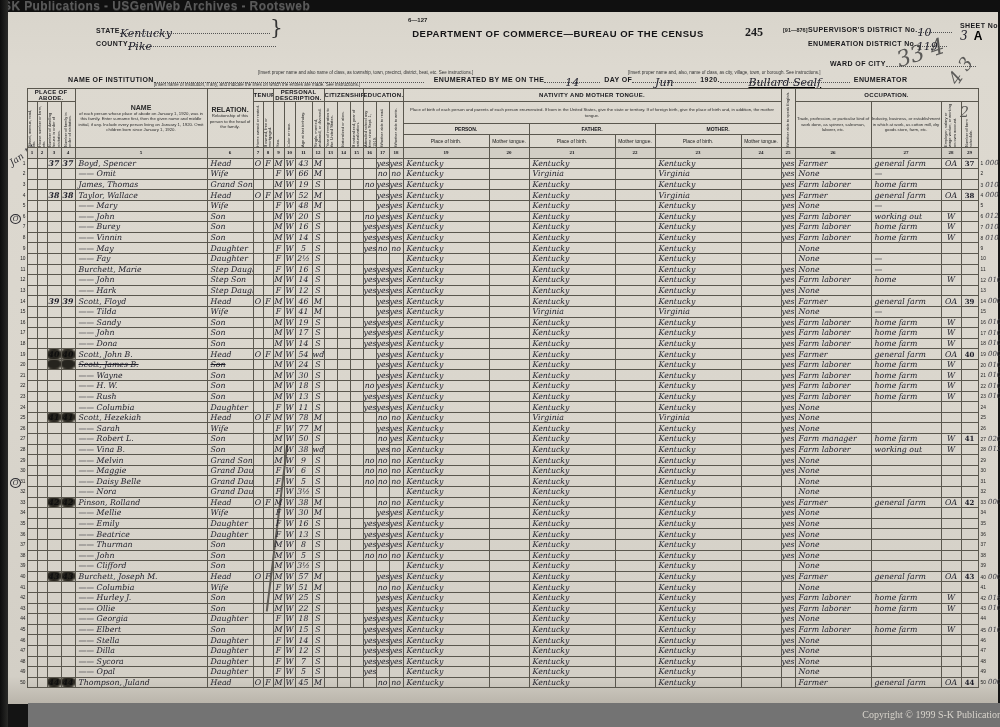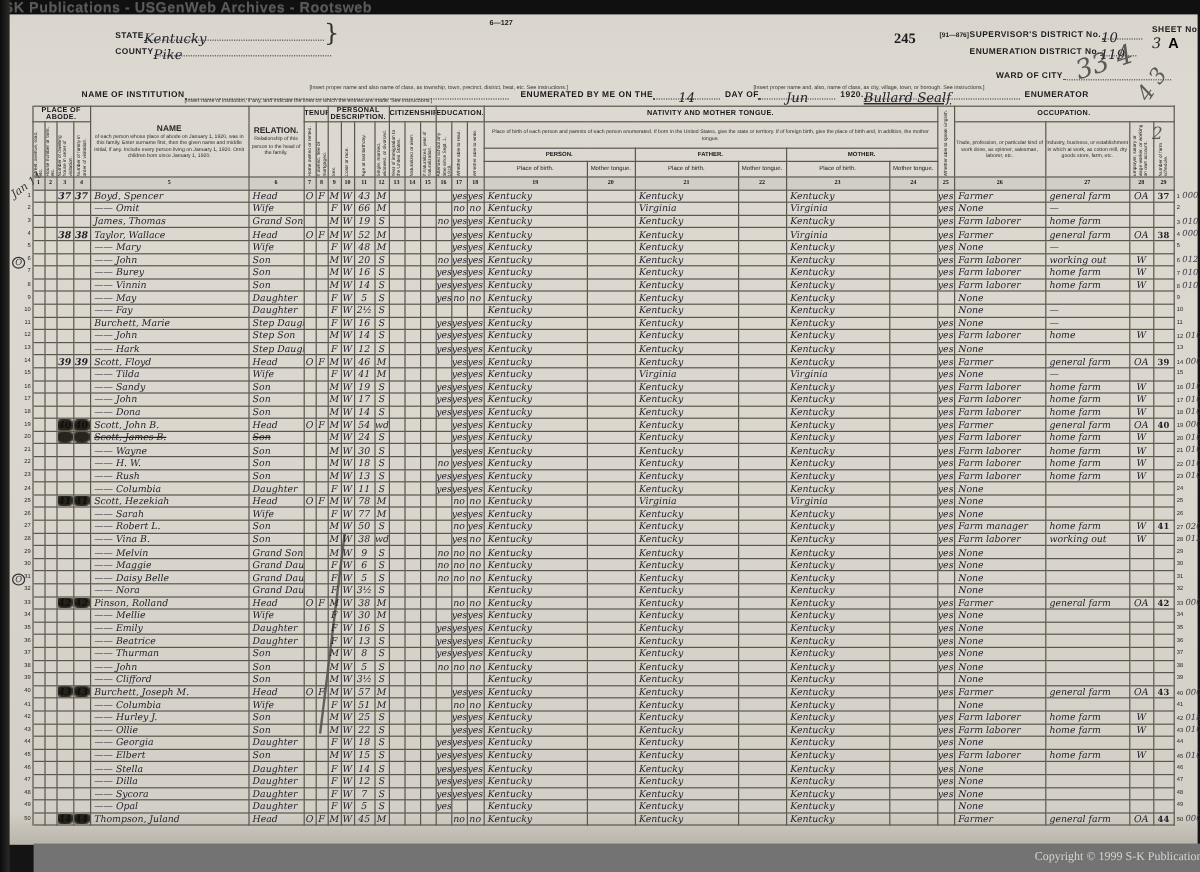--- a/index.html
+++ b/index.html
@@ -64,20 +64,21 @@
 
 <div id="stage">
   <div id="topbar">
     <span class="wm">SK Publications - USGenWeb Archives - Rootsweb</span>
   </div>
   <div id="leftedge"></div>
 
   <div id="paper">
 
     <span id="formno" class="print">6—127</span>
+    <div id="deptline">DEPARTMENT OF COMMERCE—BUREAU OF THE CENSUS</div>
     <span id="stampno">245</span>
     <span id="edcode">[91—876]</span>
 
     <div class="hrow" style="left:88px;top:8px;width:240px;">
       <span class="lbl">STATE</span>
       <span class="dots" style="width:150px;"><span class="hwx">Kentucky</span></span>
       <span class="brace">}</span>
     </div>
     <div class="hrow" style="left:88px;top:24px;width:240px;">
       <span class="lbl">COUNTY</span>
@@ -110,21 +111,21 @@
     </div>
 
     <div class="hrow" style="left:60px;top:60px;width:930px;">
       <span class="lbl">NAME OF INSTITUTION</span>
       <span class="dots" style="width:270px;"><span class="tiny">[Insert name of institution, if any, and indicate the lines on which the entries are made.  See instructions.]</span></span>
       <span class="lbl" style="margin-left:10px;">ENUMERATED BY ME ON THE</span>
       <span class="dots" style="width:56px;text-align:center;"><span class="hwx">14</span></span>
       <span class="lbl" style="margin-left:4px;">DAY OF</span>
       <span class="dots" style="width:64px;text-align:center;"><span class="hwx">Jun</span></span>
       <span class="lbl" style="margin-left:4px;">1920.</span>
-      <span class="dots" style="width:130px;text-align:left;text-decoration:underline;"><span class="hwx">Bullard Sealf</span></span>
+      <span class="dots" style="width:130px;text-align:center;text-decoration:underline;"><span class="hwx">Bullard Sealf</span></span>
       <span class="lbl" style="margin-left:4px;">ENUMERATOR</span>
     </div>
 
     <span class="scribble" style="left:888px;top:28px;transform:rotate(-18deg);">33 4</span>
     <span class="scribble" style="left:938px;top:48px;transform:rotate(-55deg);font-size:18px;">4 3</span>
     <span class="scribble" style="left:952px;top:92px;font-size:14px;">2</span>
 
     <span class="mmark" style="left:0px;top:138px;transform:rotate(-35deg);">Jan 14</span>
     <span class="mmark mcircle" style="left:2px;top:202px;">O</span>
     <span class="mmark mcircle" style="left:2px;top:466px;">O</span>

